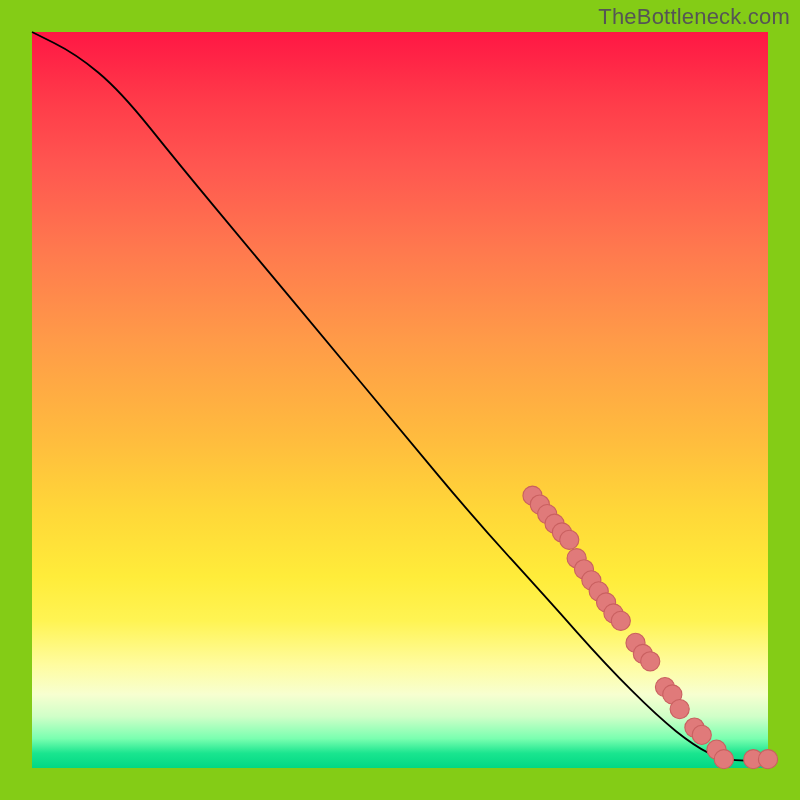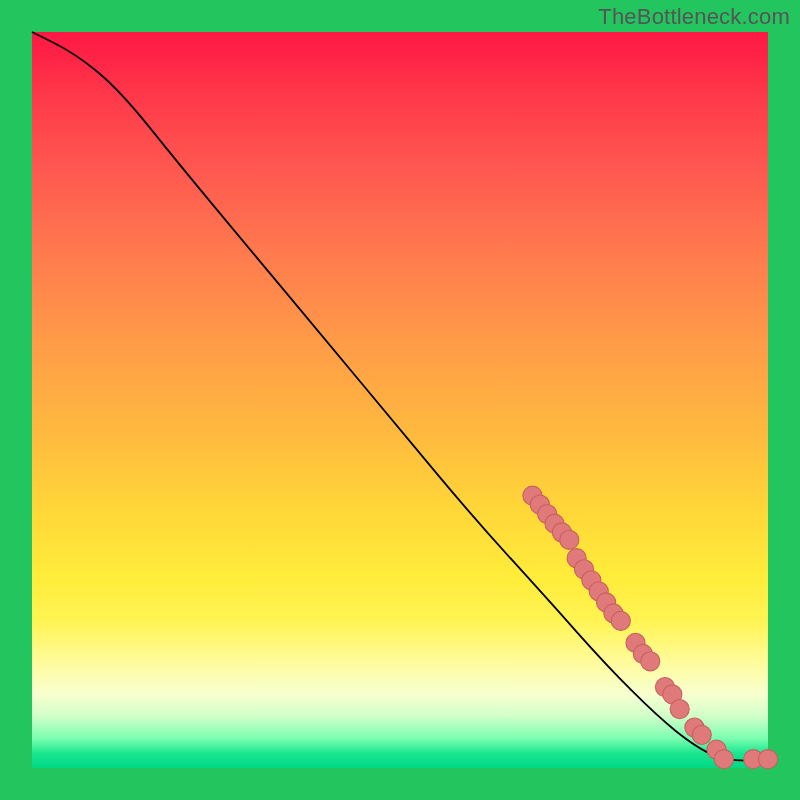--- a/index.html
+++ b/index.html
@@ -1,21 +1,21 @@
 <!DOCTYPE html>
 <html><head>
 <meta charset="utf-8">
 <style>
   * { margin: 0; padding: 0; box-sizing: border-box; }
   html, body { width: 800px; height: 800px; overflow: hidden; background: #000; }
   .stage {
     position: relative;
     width: 800px;
     height: 800px;
-    background: #22c55e;
+    background: #84cc16;
   }
   .plot-area {
     position: absolute;
     left: 32px;
     top: 32px;
     width: 736px;
     height: 736px;
     background: linear-gradient(to bottom,
       #ff1744 0%,
       #ff3d4a 10%,

